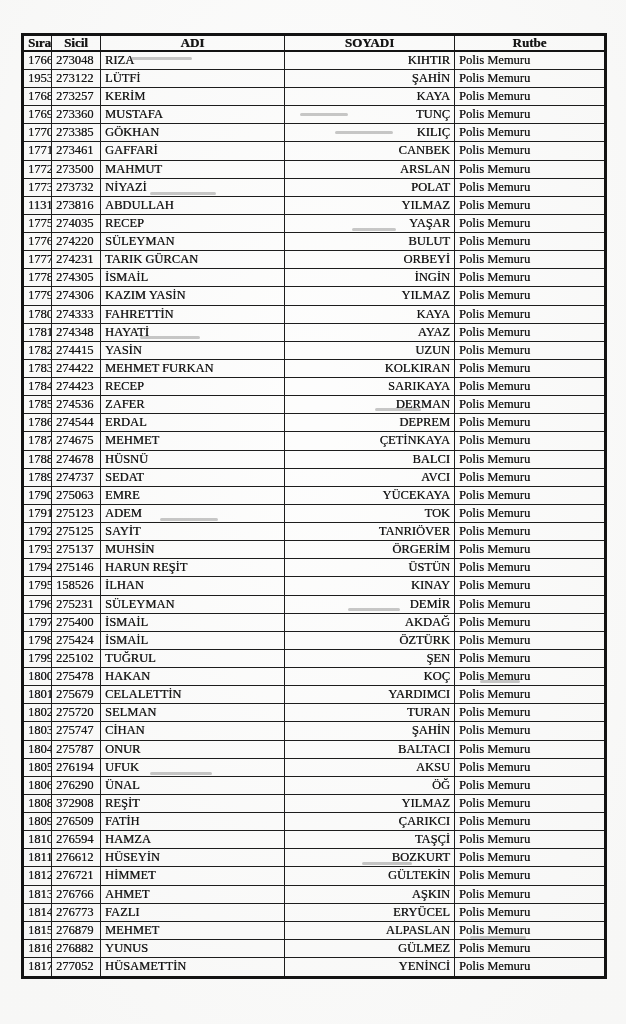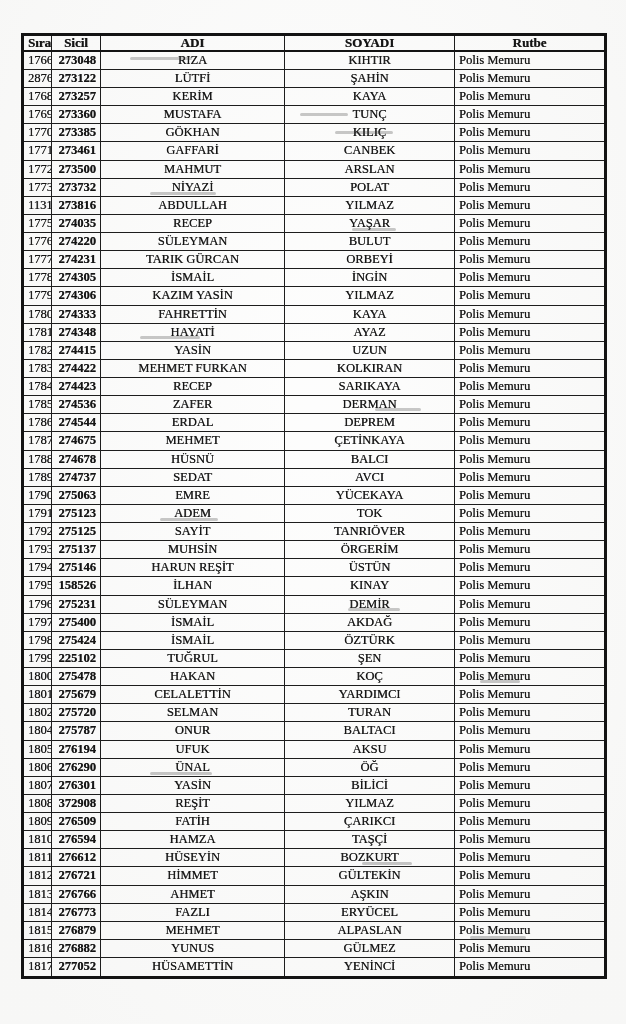--- a/index.html
+++ b/index.html
@@ -44,23 +44,23 @@
     
     text-shadow: 0.35px 0 0 rgba(20,20,20,0.75);
   }
   table.roster thead th {
     font-weight: bold;
     text-align: center;
     font-size: 13px;
     border-bottom: 2.2px solid #131313;
   }
   .c-sira   { }
-  .c-sicil  { text-align: right; font-weight: bold; }
-  .c-adi    { text-align: center; }
-  .c-soyadi { text-align: center; }
+  .c-sicil  { text-align: left; }
+  .c-adi    { text-align: left; }
+  .c-soyadi { text-align: right; }
   .c-rutbe  { text-align: left; }
 
   
   .smudge {
     position: absolute;
     height: 2.5px;
     background: rgba(60,60,60,0.28);
     filter: blur(0.7px);
     border-radius: 2px;
     pointer-events: none;
@@ -103,21 +103,21 @@
     </thead>
     <tbody id="rows">
         <tr>
           <td class="c-sira">1766</td>
           <td class="c-sicil">273048</td>
           <td class="c-adi">RIZA</td>
           <td class="c-soyadi">KIHTIR</td>
           <td class="c-rutbe">Polis Memuru</td>
         </tr>
         <tr>
-          <td class="c-sira">2876</td>
+          <td class="c-sira">1953</td>
           <td class="c-sicil">273122</td>
           <td class="c-adi">LÜTFİ</td>
           <td class="c-soyadi">ŞAHİN</td>
           <td class="c-rutbe">Polis Memuru</td>
         </tr>
         <tr>
           <td class="c-sira">1768</td>
           <td class="c-sicil">273257</td>
           <td class="c-adi">KERİM</td>
           <td class="c-soyadi">KAYA</td>
@@ -355,45 +355,45 @@
           <td class="c-rutbe">Polis Memuru</td>
         </tr>
         <tr>
           <td class="c-sira">1802</td>
           <td class="c-sicil">275720</td>
           <td class="c-adi">SELMAN</td>
           <td class="c-soyadi">TURAN</td>
           <td class="c-rutbe">Polis Memuru</td>
         </tr>
         <tr>
+          <td class="c-sira">1803</td>
+          <td class="c-sicil">275747</td>
+          <td class="c-adi">CİHAN</td>
+          <td class="c-soyadi">ŞAHİN</td>
+          <td class="c-rutbe">Polis Memuru</td>
+        </tr>
+        <tr>
           <td class="c-sira">1804</td>
           <td class="c-sicil">275787</td>
           <td class="c-adi">ONUR</td>
           <td class="c-soyadi">BALTACI</td>
           <td class="c-rutbe">Polis Memuru</td>
         </tr>
         <tr>
           <td class="c-sira">1805</td>
           <td class="c-sicil">276194</td>
           <td class="c-adi">UFUK</td>
           <td class="c-soyadi">AKSU</td>
           <td class="c-rutbe">Polis Memuru</td>
         </tr>
         <tr>
           <td class="c-sira">1806</td>
           <td class="c-sicil">276290</td>
           <td class="c-adi">ÜNAL</td>
           <td class="c-soyadi">ÖĞ</td>
-          <td class="c-rutbe">Polis Memuru</td>
-        </tr>
-        <tr>
-          <td class="c-sira">1807</td>
-          <td class="c-sicil">276301</td>
-          <td class="c-adi">YASİN</td>
-          <td class="c-soyadi">BİLİCİ</td>
           <td class="c-rutbe">Polis Memuru</td>
         </tr>
         <tr>
           <td class="c-sira">1808</td>
           <td class="c-sicil">372908</td>
           <td class="c-adi">REŞİT</td>
           <td class="c-soyadi">YILMAZ</td>
           <td class="c-rutbe">Polis Memuru</td>
         </tr>
         <tr>

